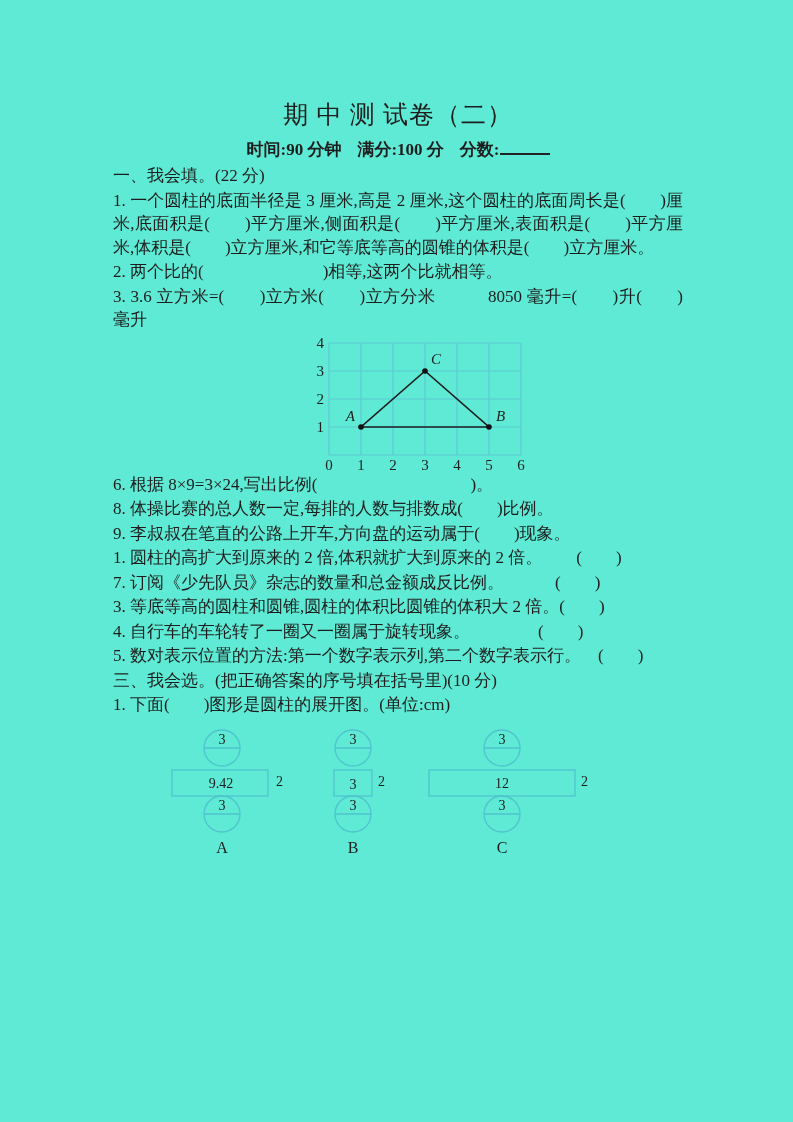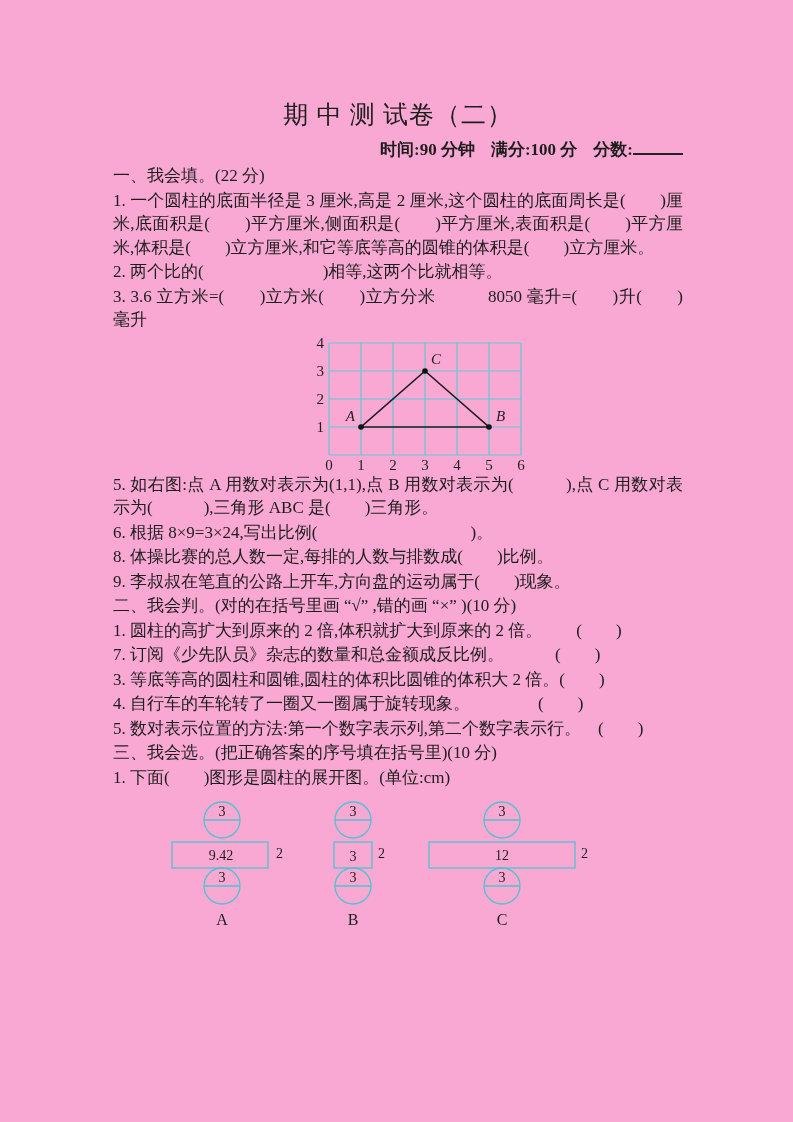--- a/index.html
+++ b/index.html
@@ -1,36 +1,36 @@
 <!DOCTYPE html>
 <html><head>
 <meta charset="utf-8">
 <style>
   html,body{margin:0;padding:0;background:#ffffff;}
   .page{
     position:relative;
     width:793px;height:1122px;
-    background:#f9a8d4;
+    background:#5eead4;
     font-family:"Liberation Serif","DejaVu Serif",sans-serif;
     color:#1d1d1d;
     overflow:hidden;
   }
   .content{
     position:absolute;left:113px;top:98px;width:570px;
   }
   .title{
     text-align:center;
     font-size:25px;
     font-weight:500;
     letter-spacing:1px;
     margin:0 0 7px 0;
     font-family:"Liberation Serif","DejaVu Serif",serif;
   }
   .info{
-    text-align:right;
+    text-align:center;
     font-size:17px;
     font-weight:600;
     margin:0 0 3px 0;
     white-space:pre;
   }
   .info .seg{margin-left:16px;}
   .score-line{
     display:inline-block;
     width:50px;height:2px;
     border-bottom:2px solid #222;
@@ -113,26 +113,24 @@
         <polygon points="50,92 178,92 114,36" fill="none" stroke="#1d1d1d" stroke-width="1.6"></polygon>
         <circle cx="50" cy="92" r="2.8" fill="#111"></circle>
         <circle cx="178" cy="92" r="2.8" fill="#111"></circle>
         <circle cx="114" cy="36" r="2.8" fill="#111"></circle>
         <text class="pt-label" x="44" y="86" font-size="15" text-anchor="end">A</text>
         <text class="pt-label" x="185" y="86" font-size="15" text-anchor="start">B</text>
         <text class="pt-label" x="120" y="29" font-size="15" text-anchor="start">C</text>
       </svg>
     </div>
 
-    <p class="line">5. 如右图:点 A 用数对表示为(1,1),点 B 用数对表示为(　　　),点 C 用数对表示为(　　　),三角形 ABC 是(　　)三角形。</p>
     <p class="line">6. 根据 8×9=3×24,写出比例(　　　　　　　　　)。</p>
     <p class="line">8. 体操比赛的总人数一定,每排的人数与排数成(　　)比例。</p>
     <p class="line">9. 李叔叔在笔直的公路上开车,方向盘的运动属于(　　)现象。</p>
 
-    <p class="line heading">二、我会判。(对的在括号里画 “√” ,错的画 “×” )(10 分)</p>
     <p class="line">1. 圆柱的高扩大到原来的 2 倍,体积就扩大到原来的 2 倍。　　(　　)</p>
     <p class="line">7. 订阅《少先队员》杂志的数量和总金额成反比例。　　　(　　)</p>
     <p class="line">3. 等底等高的圆柱和圆锥,圆柱的体积比圆锥的体积大 2 倍。(　　)</p>
     <p class="line">4. 自行车的车轮转了一圈又一圈属于旋转现象。　　　　(　　)</p>
     <p class="line">5. 数对表示位置的方法:第一个数字表示列,第二个数字表示行。　(　　)</p>
 
     <p class="line heading">三、我会选。(把正确答案的序号填在括号里)(10 分)</p>
     <p class="line">1. 下面(　　)图形是圆柱的展开图。(单位:cm)</p>
 
     <div class="fig-nets">

